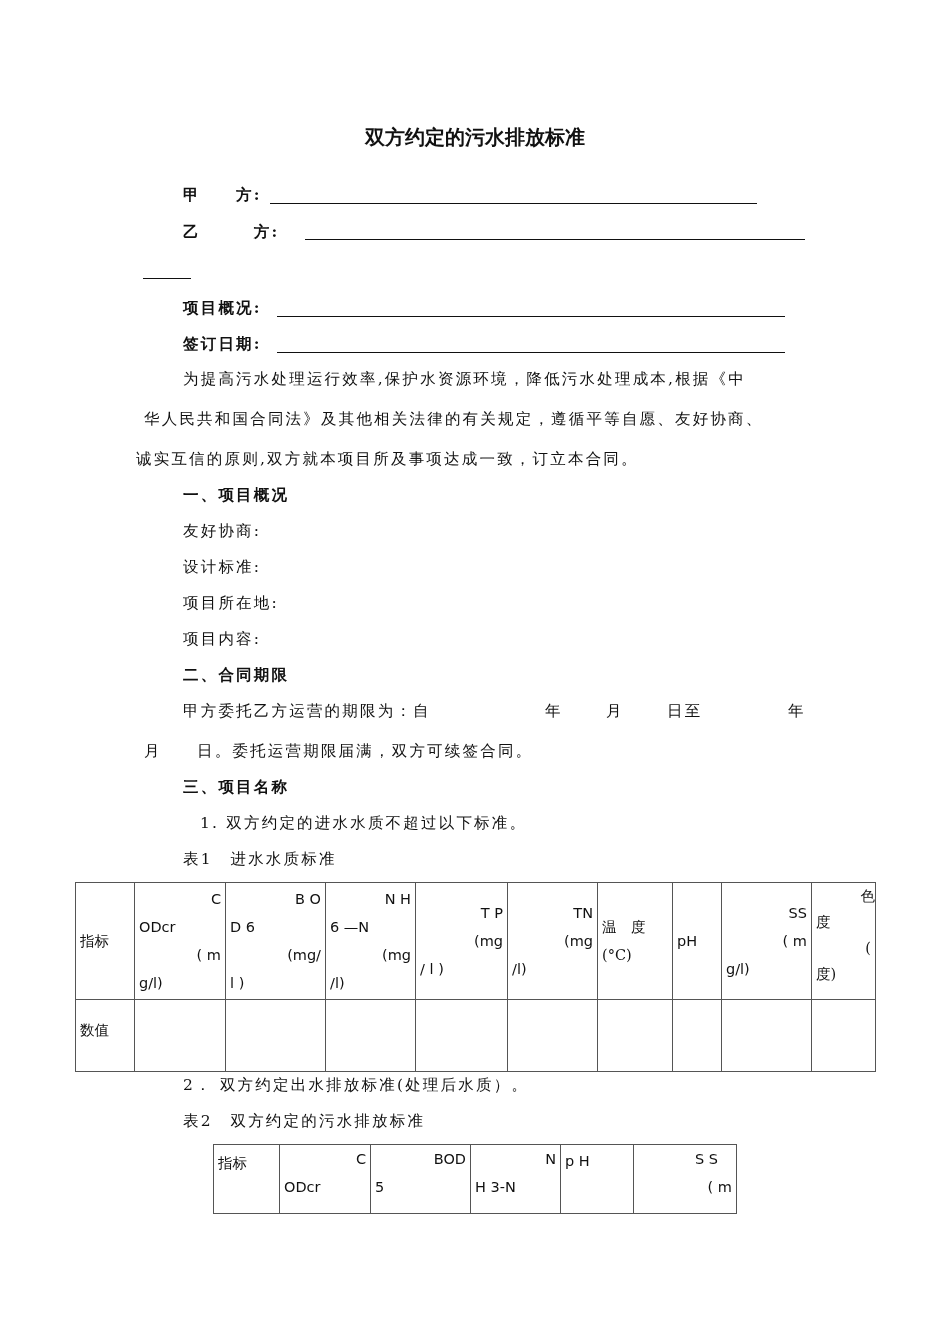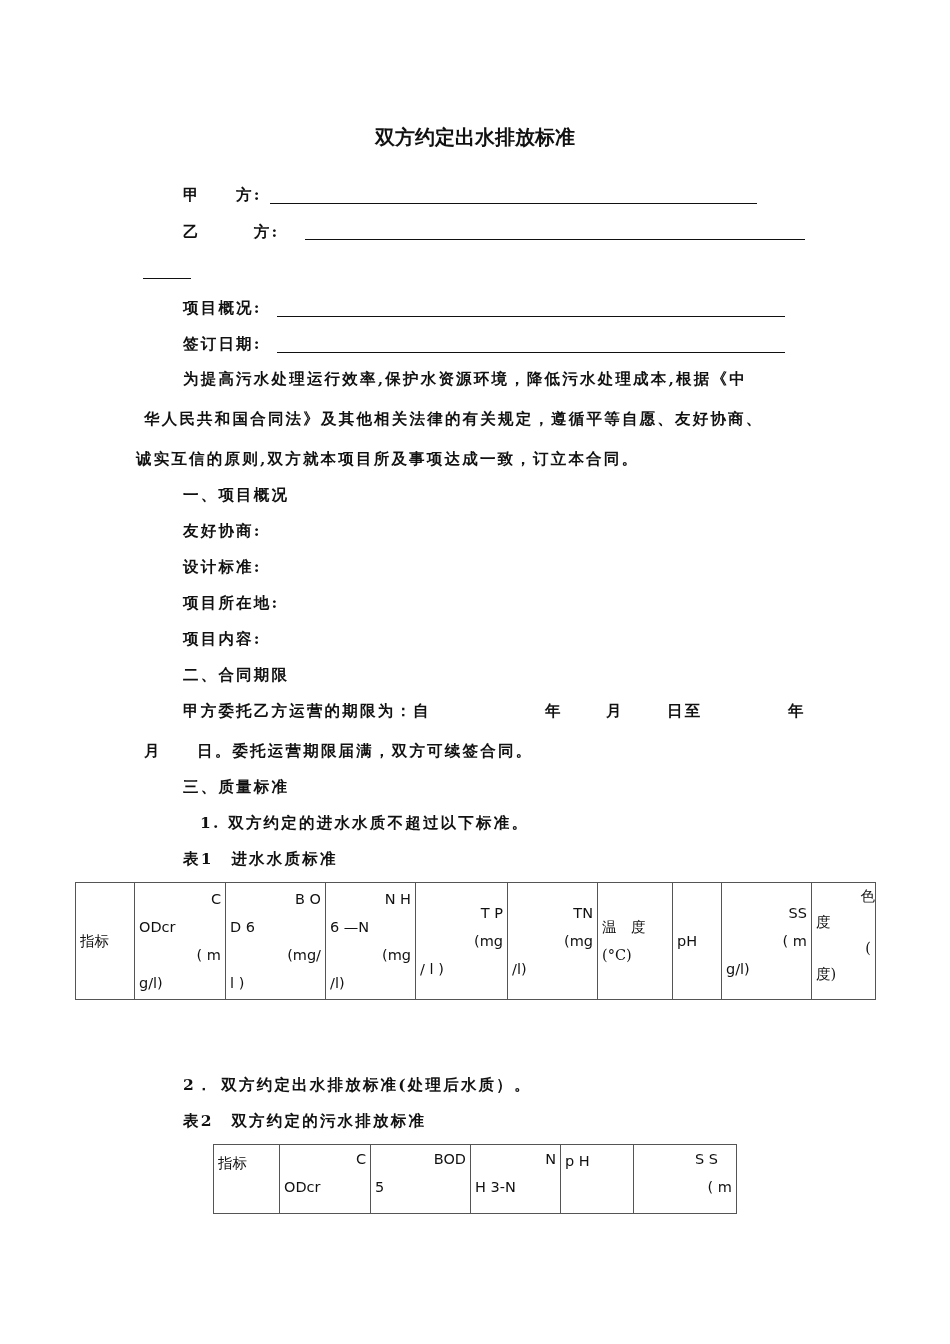--- a/index.html
+++ b/index.html
@@ -1,35 +1,35 @@
 <!DOCTYPE html>
 <html><head>
 <meta charset="utf-8">
 <style>
   html, body { margin: 0; padding: 0; background: #ffffff; }
   body { width: 950px; height: 1344px; position: relative; overflow: hidden;
          font-family: "DejaVu Serif", "Liberation Serif", serif; color: #111; }
   .abs { position: absolute; white-space: nowrap; }
   .title { left: 0; width: 950px; top: 124px; text-align: center; font-size: 20px; font-weight: bold;
            font-family: "DejaVu Serif", serif; letter-spacing: 0px; }
-  .t { font-size: 15.5px; letter-spacing: 2.2px; font-weight: bold; }
+  .t { font-size: 15.5px; letter-spacing: 2.2px; }
   .b { font-weight: bold; }
   .uline { position: absolute; border-bottom: 1.5px solid #111; height: 0; }
   table.grid { position: absolute; border-collapse: collapse; table-layout: fixed;
                font-family: "DejaVu Sans", "Liberation Sans", sans-serif; font-size: 14.5px; }
   table.grid td { border: 1.5px solid #555; vertical-align: middle; padding: 0 4px; line-height: 28px; }
   .right1 { text-align: right; display: block; }
   .cn { font-family: "DejaVu Serif", serif; }
 </style>
 </head>
 <body>
 
 <div>
 
-  <div class="abs title">双方约定出水排放标准</div>
+  <div class="abs title">双方约定的污水排放标准</div>
 
   <div class="abs t b" style="left:183px; top:185px;">甲　　方:</div>
   <div class="uline" style="left:270px; top:203px; width:487px;"></div>
 
   <div class="abs t b" style="left:183px; top:222px;">乙　　　方:</div>
   <div class="uline" style="left:305px; top:239px; width:500px;"></div>
   <div class="uline" style="left:143px; top:278px; width:48px;"></div>
 
   <div class="abs t b" style="left:183px; top:298px;">项目概况:</div>
   <div class="uline" style="left:277px; top:316px; width:508px;"></div>
@@ -49,21 +49,21 @@
 
   <div class="abs t b" style="left:183px; top:665px;">二、合同期限</div>
   <div class="abs t" style="left:183px; top:701px;text-align:right;">甲方委托乙方运营的期限为：自</div>
   <div class="abs t" style="left:545px; top:701px;">年</div>
   <div class="abs t" style="left:606px; top:701px;">月</div>
   <div class="abs t" style="left:667px; top:701px;">日至</div>
   <div class="abs t" style="left:788px; top:701px;">年</div>
   <div class="abs t" style="left:144px; top:741px;">月</div>
   <div class="abs t" style="left:197px; top:741px;">日。委托运营期限届满，双方可续签合同。</div>
 
-  <div class="abs t b" style="left:183px; top:777px;">三、质量标准</div>
+  <div class="abs t b" style="left:183px; top:777px;">三、项目名称</div>
   <div class="abs t" style="left:200px; top:813px;">1. 双方约定的进水水质不超过以下标准。</div>
   <div class="abs t" style="left:183px; top:849px;">表1　进水水质标准</div>
 
   <table class="grid" style="left:75px; top:882px; width:800px;">
     <colgroup>
       <col style="width:59px">
         <col style="width:91px">
         <col style="width:100px">
         <col style="width:90px">
       <col style="width:92px">
@@ -114,20 +114,32 @@
         <span class="right1">( m</span>
         <span style="display:block">g/l)</span>
       </td>
       <td class="cn" style="vertical-align:top; line-height:26px;">
         <span class="right1" style="margin-right:-4px;">色</span>
         <span style="display:block">度</span>
         <span class="right1">(</span>
         <span style="display:block">度)</span>
       </td>
     </tr>
+    <tr style="height:72px; vertical-align:top;">
+      <td class="cn" style="vertical-align:top; padding-top:16px;"><span>数值</span></td>
+      <td></td>
+      <td></td>
+      <td></td>
+      <td></td>
+      <td></td>
+      <td></td>
+      <td></td>
+      <td></td>
+      <td></td>
+    </tr>
   </tbody>
     </table>
 
   <div class="abs t" style="left:183px; top:1075px;">2． 双方约定出水排放标准(处理后水质）。</div>
   <div class="abs t" style="left:183px; top:1111px;">表2　双方约定的污水排放标准</div>
 
   <table class="grid" style="left:213px; top:1144px; width:523px;">
     <colgroup>
       <col style="width:66px">
         <col style="width:91px">

